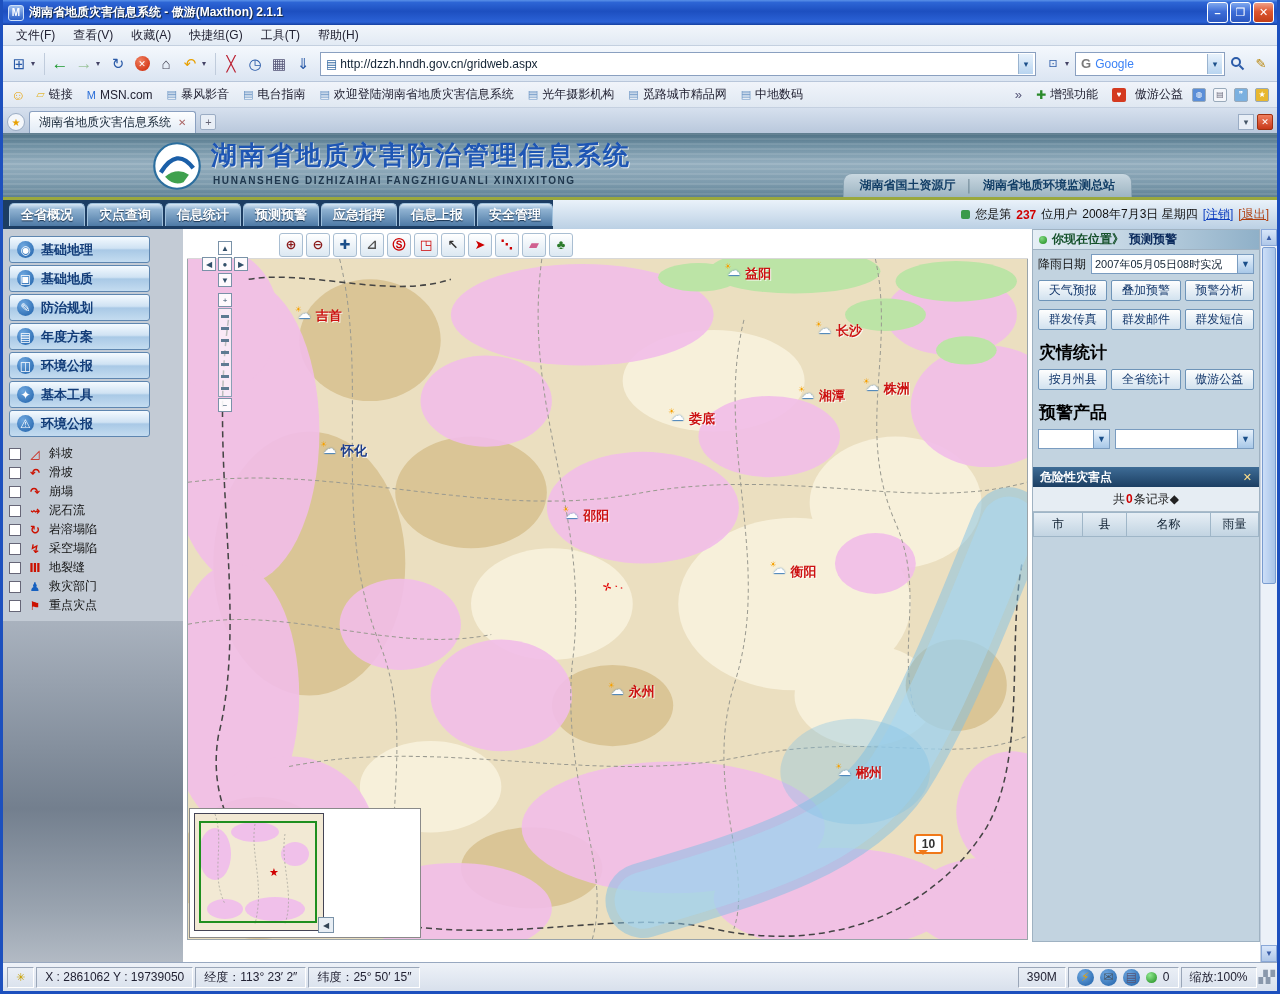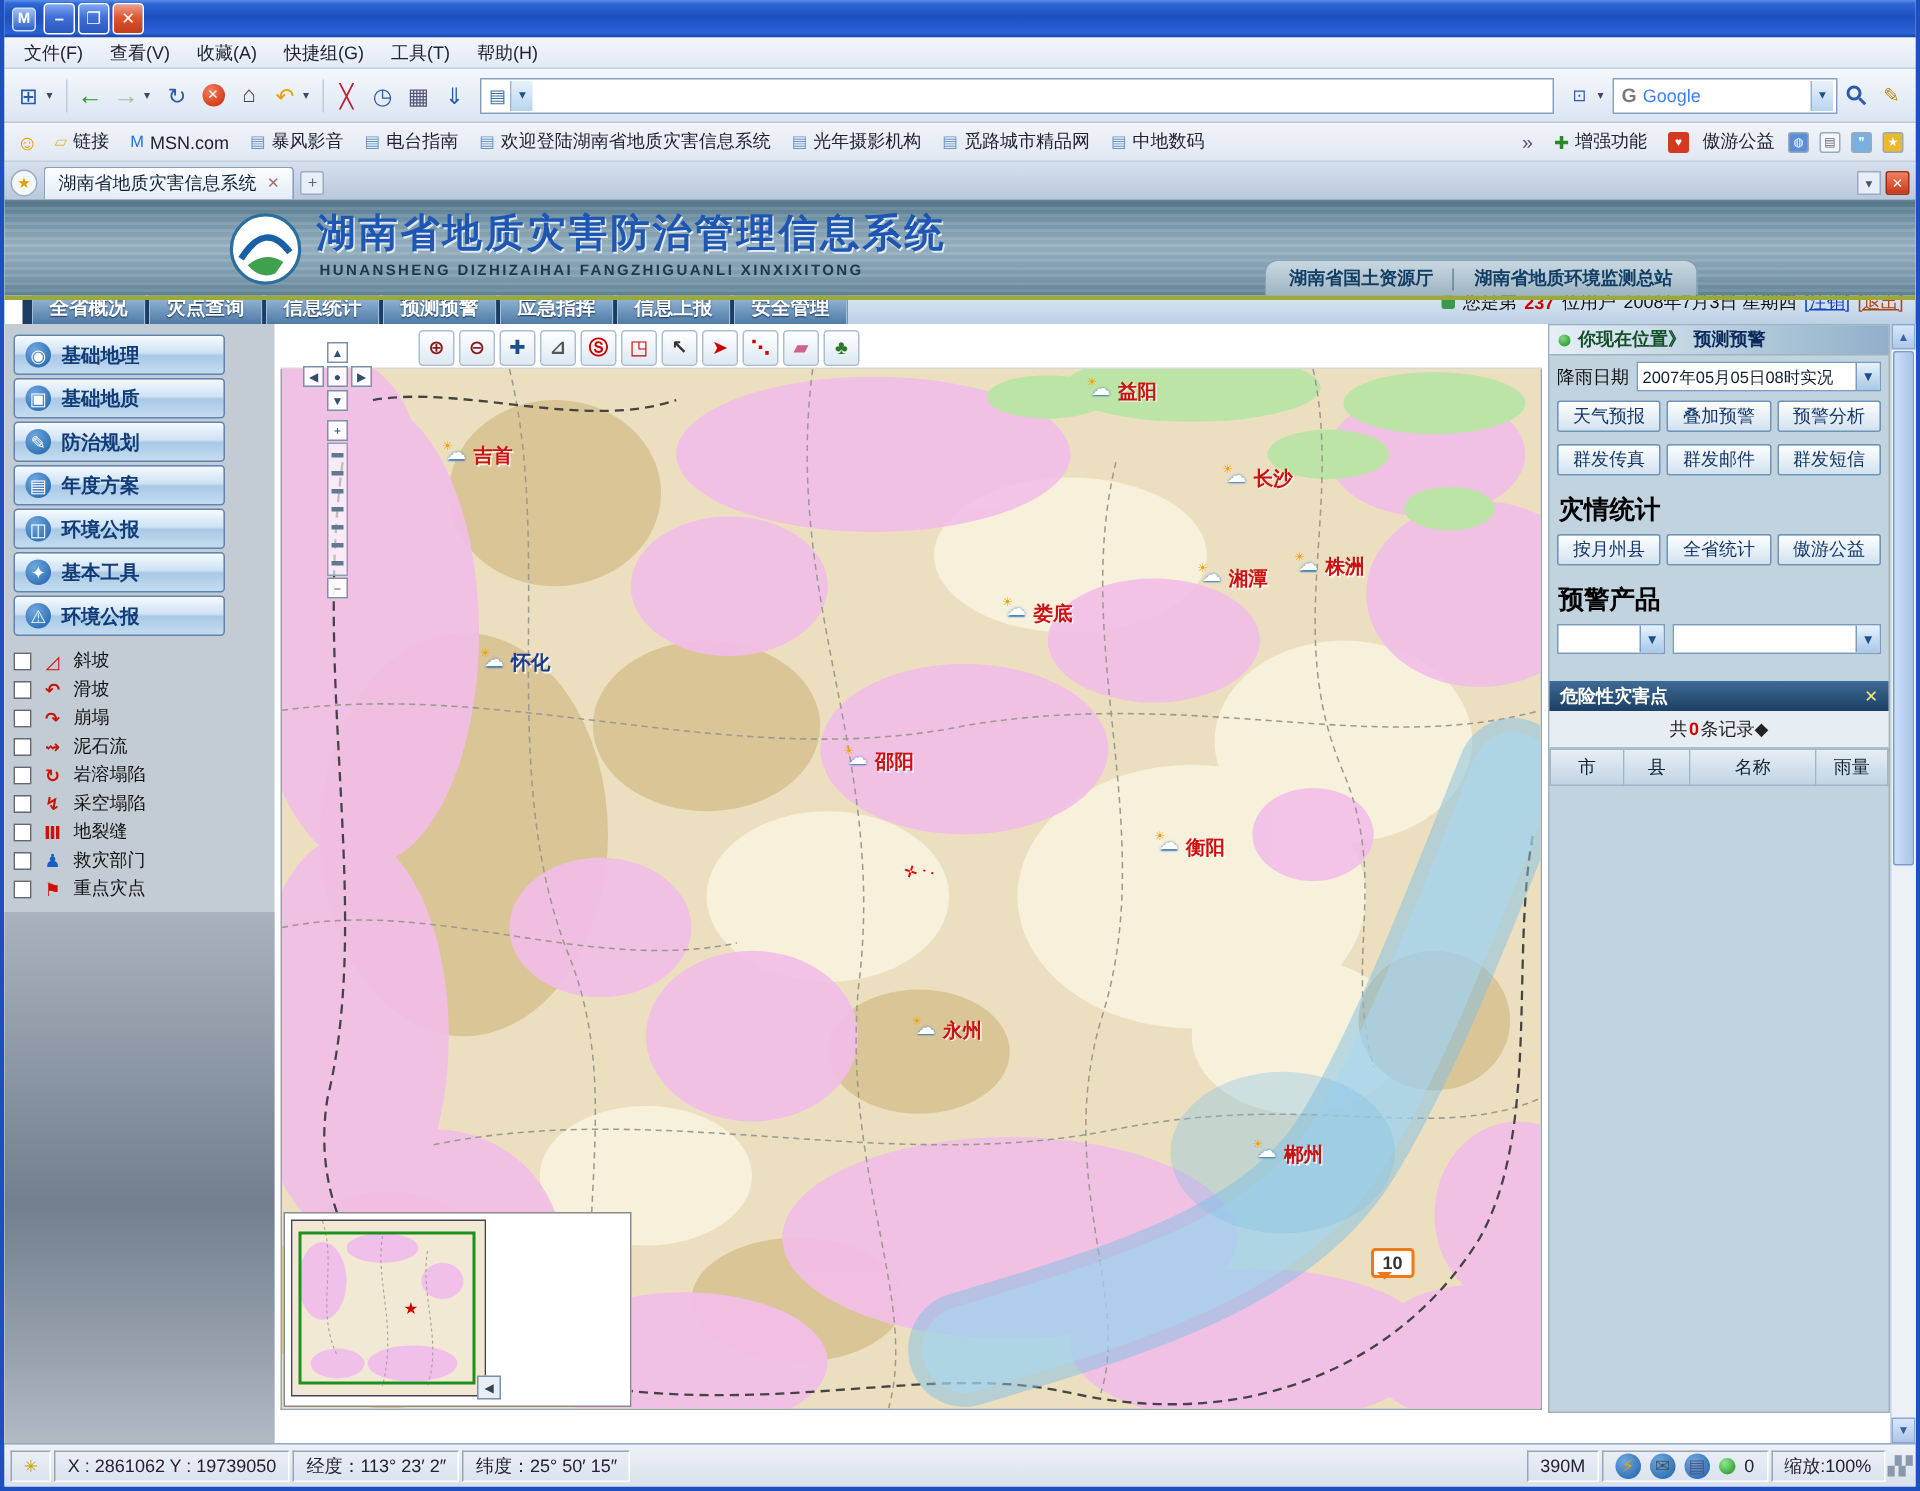--- a/index.html
+++ b/index.html
@@ -59,21 +59,21 @@
 .banner{height:67px;position:relative;border-bottom:3px solid #9AA83E;
 background:linear-gradient(180deg,#4E7083 0%,#6E8FA2 18%,#94AEBE 48%,#7C9AAC 80%,#5E8093 100%);}
 .banner::after{content:"";position:absolute;inset:0;background:repeating-linear-gradient(180deg,rgba(255,255,255,.10) 0 2px,rgba(0,0,0,0) 2px 5px);}
 .logo{position:absolute;left:148px;top:7px;width:52px;height:52px;z-index:2;}
 .banner-title{position:absolute;left:208px;top:5px;font-size:26px;font-weight:bold;color:#1E56B4;letter-spacing:2px;text-shadow:1px 1px 0 rgba(255,255,255,.75);z-index:2;white-space:nowrap;}
 .banner-sub{position:absolute;left:210px;top:42px;font-size:10px;font-weight:bold;color:#20384E;letter-spacing:1.6px;z-index:2;white-space:nowrap;}
 .banner-links{position:absolute;right:145px;bottom:0;height:24px;display:flex;align-items:center;gap:10px;padding:0 16px;border:1px solid #87A2B2;border-bottom:none;border-radius:9px 9px 0 0;background:linear-gradient(#C9D8E1,#9DB4C2);z-index:2;font-size:12px;}
 .banner-links a{color:#123E66;text-decoration:none;font-weight:bold;}
 .bl-sep{color:#5E7988;}
 
-.navrow{height:16px;display:flex;align-items:flex-end;background:#1C3D63;margin-left:12px;}
+.navrow{height:29px;display:flex;align-items:center;background:#1C3D63;}
 #navtabs{display:flex;gap:2px;padding-left:6px;}
 .nav-tab{width:76px;height:23px;display:flex;align-items:center;justify-content:center;border-radius:5px 5px 0 0;border:1px solid #9FC0DC;border-bottom:none;color:#fff;font-weight:bold;font-size:13px;text-shadow:0 1px 1px #14304E;background:linear-gradient(180deg,#D7E7F5 0%,#8FB2D1 25%,#4E7AA6 100%);}
 .user-area{flex:1;height:29px;display:flex;align-items:center;justify-content:flex-end;gap:5px;background:linear-gradient(#EAF2FA,#BBD0E4);padding-right:8px;font-size:12px;color:#111;white-space:nowrap;}
 .user-ico{width:9px;height:9px;background:#3A9A4A;border-radius:2px;}
 .user-num{color:#D00000;font-weight:bold;}
 .lnk-logout{color:#1040C0;text-decoration:underline;}
 .lnk-exit{color:#B04010;text-decoration:underline;}
 
 .content{flex:1;display:flex;min-height:0;background:#fff;}
 
@@ -153,20 +153,21 @@
 .sb-green{width:11px;height:11px;border-radius:50%;background:radial-gradient(circle at 35% 30%,#8FE88F,#1E8A1E);}
 .grip{color:#8A98AC;font-size:12px;letter-spacing:-2px;}
 </style>
 </head>
 <body>
 
 <div class="win">
 
   <div class="titlebar">
     <span class="app-icon">M</span>
+    <span class="title">湖南省地质灾害信息系统 - 傲游(Maxthon) 2.1.1</span>
     <div class="win-btns">
       <span class="tb-btn">–</span>
       <span class="tb-btn">❐</span>
       <span class="tb-btn close">✕</span>
     </div>
   </div>
 
   <div class="menubar" id="menubar">
       <span class="menu-item">文件(F)</span>
       <span class="menu-item">查看(V)</span>
@@ -190,20 +191,21 @@
     <span class="t-btn" style="color:#445;">⌂</span>
     <span class="t-btn" style="color:#E8A000;">↶</span>
       <span class="arr-sm">▾</span>
     <span class="sep"></span>
     <span class="t-btn" style="color:#B23;">╳</span>
     <span class="t-btn">◷</span>
     <span class="t-btn" style="color:#557;">▦</span>
     <span class="t-btn">⇓</span>
     <div class="addr">
       <span class="pg-ico">▤</span>
+      <input value="http://dzzh.hndh.gov.cn/gridweb.aspx" style="">
       <span class="dd">▾</span>
     </div>
     <span class="t-btn" style="font-size:11px;">⊡</span>
       <span class="arr-sm">▾</span>
     <div class="search">
       <span class="glogo">G</span>
       <span class="gtext">Google</span>
       <span class="dd">▾</span>
     </div>
     <span class="t-btn">

